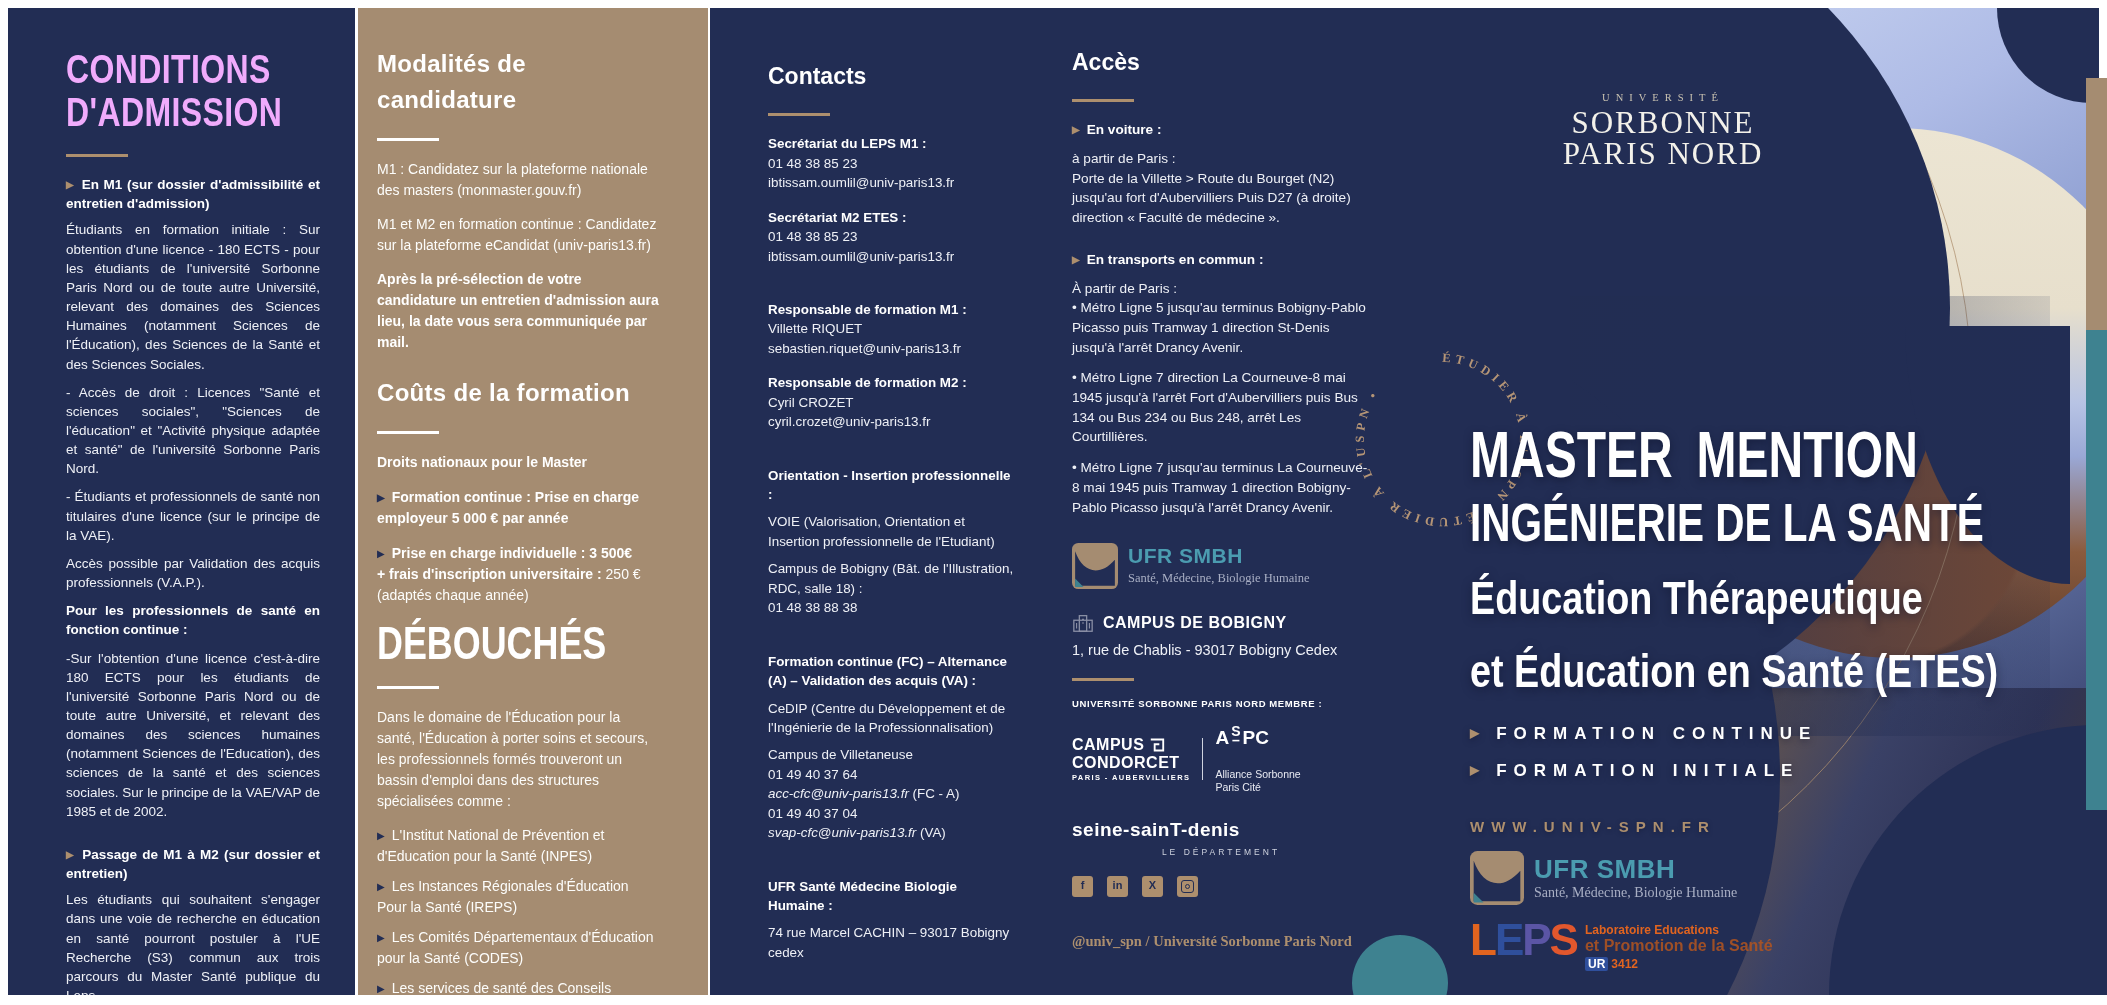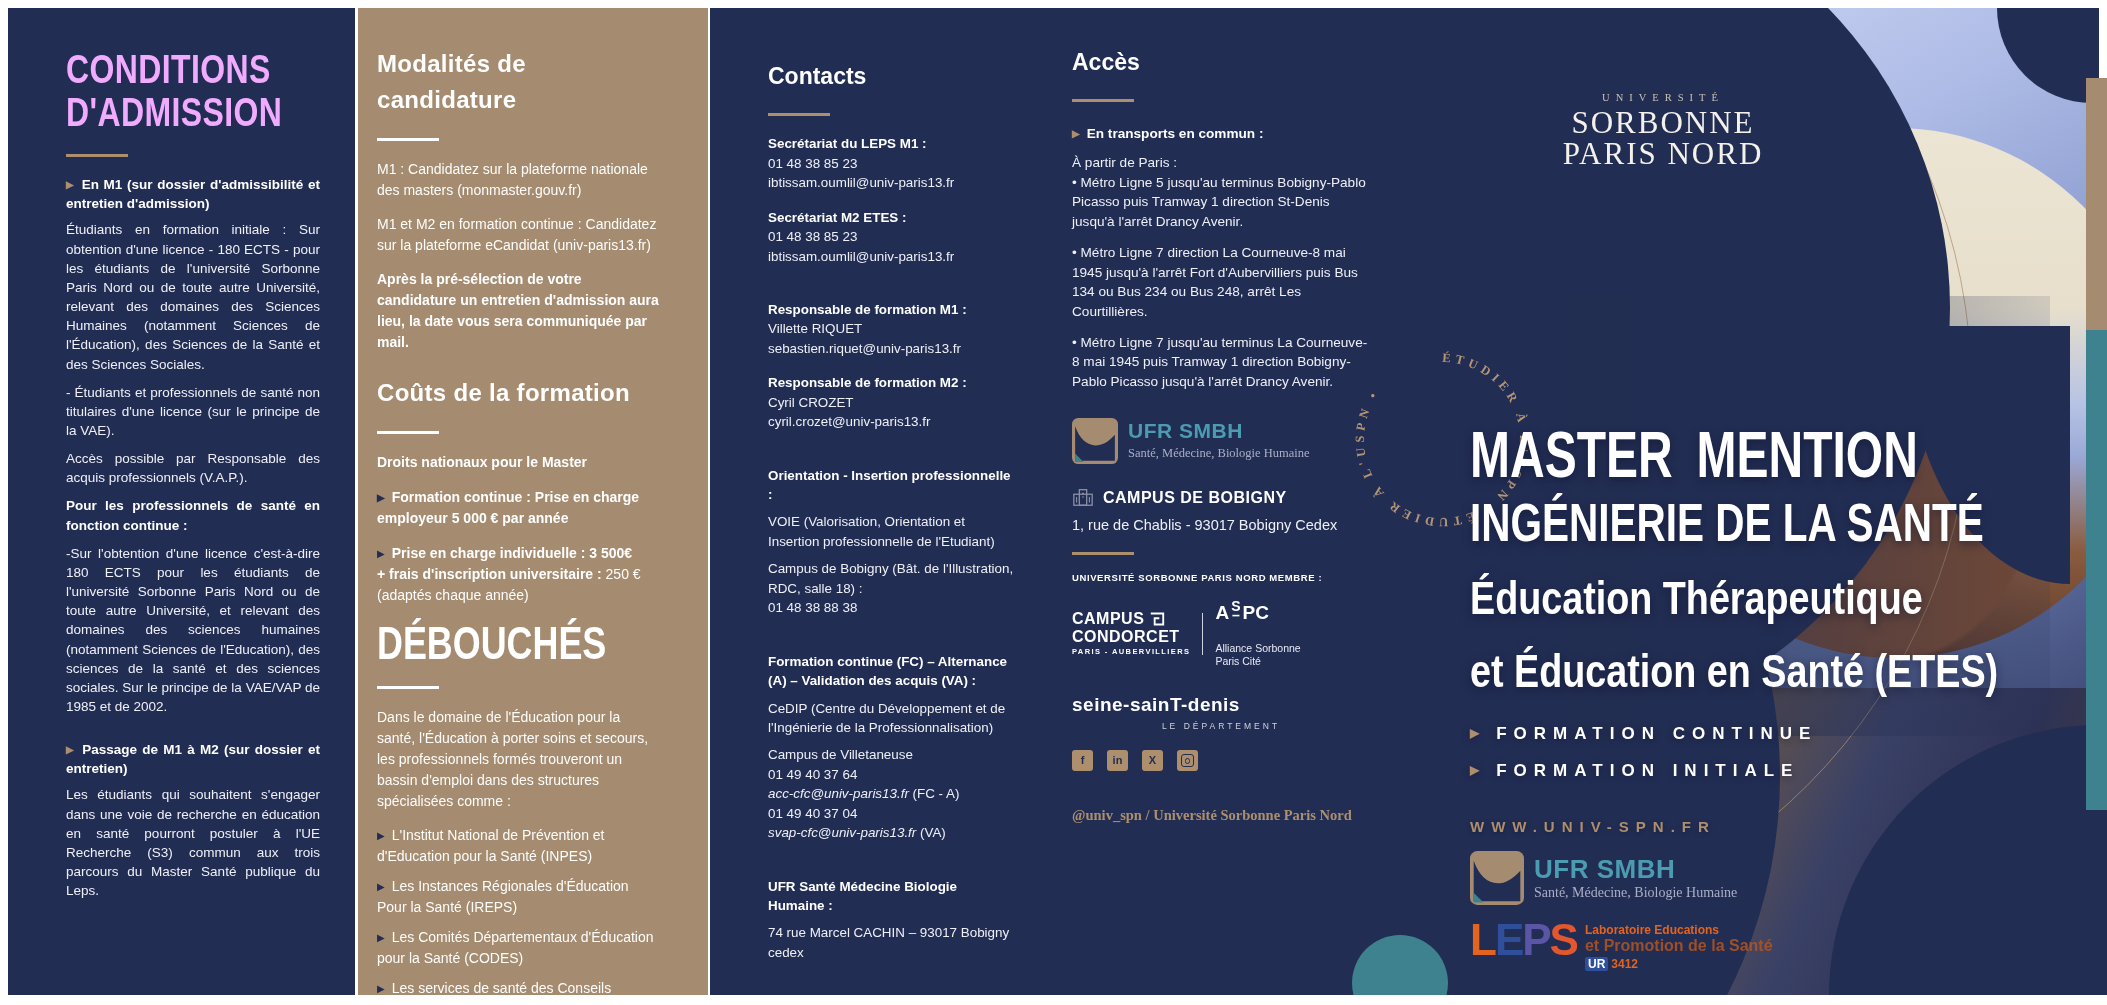--- a/index.html
+++ b/index.html
@@ -140,22 +140,23 @@
 
   <div class="panel p1">
     <div class="col1">
       <div class="h1">
         <div><span class="cx">CONDITIONS</span></div>
         <div><span class="cx">D'ADMISSION</span></div>
       </div>
       <div class="divider"></div>
       <div class="lead b"><span class="arr">▶</span><span>En M1 (sur dossier d'admissibilité et entretien d'admission)</span></div>
       <div class="p">Étudiants en formation initiale : Sur obtention d'une licence - 180 ECTS - pour les étudiants de l'université Sorbonne Paris Nord ou de toute autre Université, relevant des domaines des Sciences Humaines (notamment Sciences de l'Éducation), des Sciences de la Santé et des Sciences Sociales.</div>
+      <div class="p">- Accès de droit : Licences "Santé et sciences sociales", "Sciences de l'éducation" et "Activité physique adaptée et santé" de l'université Sorbonne Paris Nord.</div>
       <div class="p">- Étudiants et professionnels de santé non titulaires d'une licence (sur le principe de la VAE).</div>
-      <div class="p">Accès possible par Responsable des acquis professionnels (V.A.P.).</div>
+      <div class="p">Accès possible par Validation des acquis professionnels (V.A.P.).</div>
       <div class="p b">Pour les professionnels de santé en fonction continue :</div>
       <div class="p">-Sur l'obtention d'une licence c'est-à-dire 180 ECTS pour les étudiants de l'université Sorbonne Paris Nord ou de toute autre Université, et relevant des domaines des sciences humaines (notamment Sciences de l'Education), des sciences de la santé et des sciences sociales. Sur le principe de la VAE/VAP de 1985 et de 2002.</div>
       <div class="lead b" style="margin-top:24px;"><span class="arr">▶</span><span>Passage de M1 à M2 (sur dossier et entretien)</span></div>
       <div class="p">Les étudiants qui souhaitent s'engager dans une voie de recherche en éducation en santé pourront postuler à l'UE Recherche (S3) commun aux trois parcours du Master Santé publique du Leps.</div>
 
     </div>
   </div>
 
   <div class="panel p2">
     <div class="col2">
@@ -240,20 +241,25 @@
       </div>
       <div class="sec gap-lg">
         <div class="lbl">UFR Santé Médecine Biologie Humaine :</div>
         <div style="margin-top:8px;">74 rue Marcel CACHIN – 93017 Bobigny cedex</div>
       </div>
     </div>
 
     <div class="col4">
       <div class="h2n">Accès</div>
       <div class="divider"></div>
+      <div class="sec">
+        <div class="lbl"><span class="arr">▶</span><span>En voiture :</span></div>
+        <div style="margin-top:9px;">à partir de Paris :</div>
+        <div>Porte de la Villette &gt; Route du Bourget (N2) jusqu'au fort d'Aubervilliers Puis D27 (à droite) direction « Faculté de médecine ».</div>
+      </div>
       <div class="sec" style="margin-top:22px;">
         <div class="lbl"><span class="arr">▶</span><span>En transports en commun :</span></div>
         <div style="margin-top:9px;">À partir de Paris :</div>
         <div style="margin-top:0;">• Métro Ligne 5 jusqu'au terminus Bobigny-Pablo Picasso puis Tramway 1 direction St-Denis jusqu'à l'arrêt Drancy Avenir.</div>
         <div style="margin-top:11px;">• Métro Ligne 7 direction La Courneuve-8 mai 1945 jusqu'à l'arrêt Fort d'Aubervilliers puis Bus 134 ou Bus 234 ou Bus 248, arrêt Les Courtillières.</div>
         <div style="margin-top:11px;">• Métro Ligne 7 jusqu'au terminus La Courneuve-8 mai 1945 puis Tramway 1 direction Bobigny-Pablo Picasso jusqu'à l'arrêt Drancy Avenir.</div>
       </div>
 
       <div class="ufr">
         <svg width="46" height="46" viewBox="0 0 44 44">

